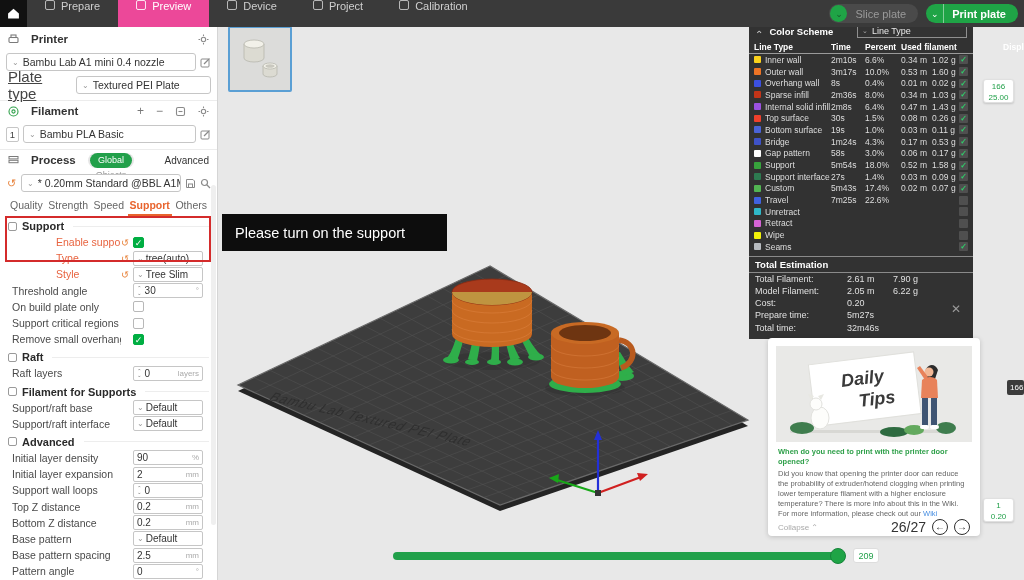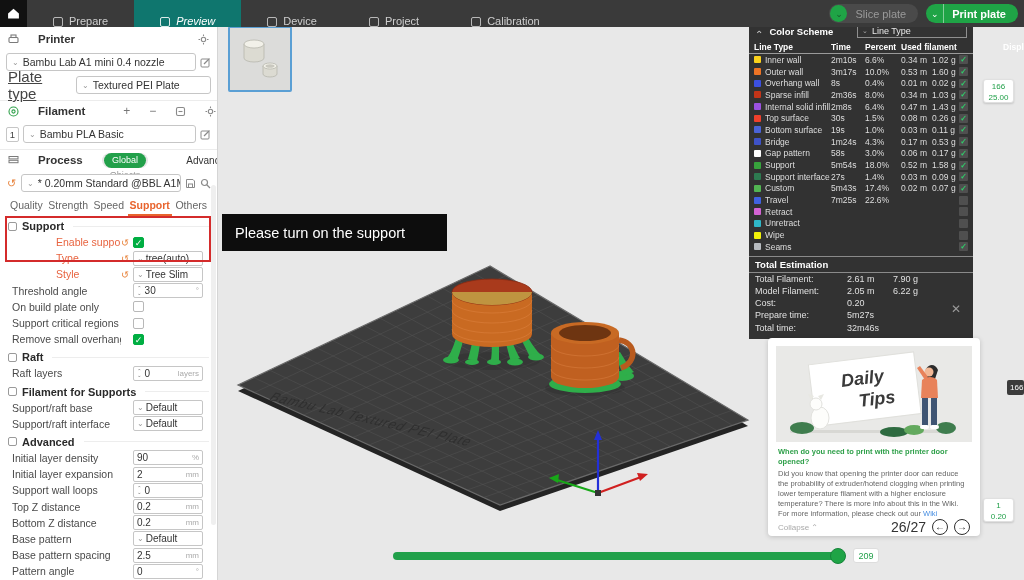--- a/index.html
+++ b/index.html
@@ -3,35 +3,35 @@
 <meta charset="utf-8">
 <style>
   html,body{margin:0;padding:0;background:#555;}
   *{box-sizing:border-box;font-family:"Liberation Sans",sans-serif;}
   .app{position:relative;width:1024px;height:580px;background:#e8e8e8;overflow:hidden;}
 
   
   .topnav{position:absolute;left:0;top:0;width:1024px;height:27px;background:#3a3a3a;display:flex;align-items:stretch;z-index:10;}
   .home-btn{width:27px;background:#111;display:flex;align-items:center;justify-content:center;}
   .nav-tabs{display:flex;align-items:stretch;}
-  .nav-tab{display:flex;align-items:flex-end;gap:6px;padding:0 26px;font-size:11px;color:#cfcfcf;cursor:default;}
-  .nav-tab.active{background:#0f766e;color:#fff;font-style:italic;}
+  .nav-tab{display:flex;align-items:flex-start;gap:6px;padding:0 18px;font-size:11px;color:#cfcfcf;cursor:default;}
+  .nav-tab.active{background:#ec4899;color:#fff;}
   .nicon{width:10px;height:10px;border:1.3px solid currentColor;border-radius:2px;opacity:.85;flex:none;}
   .nav-right{margin-left:auto;display:flex;align-items:center;gap:8px;padding-right:6px;}
   .pillbtn{height:19px;border-radius:10px;display:flex;align-items:center;font-size:11px;overflow:hidden;}
   .slice{background:#4a4a4a;color:#9a9a9a;}
   .slice .chev{width:17px;height:17px;border-radius:50%;background:#1fa446;color:#155c2c;display:flex;align-items:center;justify-content:center;margin:1px 2px 1px 1px;font-size:9px;}
   .slice .bl{padding:0 12px 0 6px;}
   .print{background:#1fa446;color:#fff;}
   .print .chev{width:18px;display:flex;align-items:center;justify-content:center;border-right:1px solid rgba(255,255,255,.45);font-size:9px;height:100%;}
   .print .bl{padding:0 12px 0 8px;font-weight:bold;}
 
   
   .sidebar{position:absolute;left:0;top:27px;width:218px;height:553px;background:#fff;border-right:1px solid #d5d5d5;z-index:5;overflow:hidden;padding-top:2px;}
-  .sb-head{display:flex;align-items:center;height:16px;margin-top:2px;padding:0 8px;gap:19px;font-size:11.5px;font-weight:bold;color:#333;}
+  .sb-head{display:flex;align-items:center;height:16px;margin-top:2px;padding:0 8px;gap:12px;font-size:11.5px;font-weight:bold;color:#333;}
   .sb-head .sp{flex:1;}
   .sb-head .mini{color:#777;font-size:12px;font-weight:normal;line-height:10px;}
   .gicon{width:11px;height:11px;flex:none;}
   .sb-combo-row{display:flex;align-items:center;margin:6px 6px 0 6px;gap:4px;height:18px;}
   .combo{flex:1;height:18px;border:1px solid #c6c6c6;border-radius:3px;background:#fff;display:flex;align-items:center;gap:4px;padding:0 5px;font-size:10.5px;color:#333;white-space:nowrap;overflow:hidden;}
   .combo .cv{color:#999;font-size:8px;}
   .sb-row{display:flex;align-items:center;margin:5px 6px 0 6px;height:18px;gap:6px;}
   .sb-row .flabel{font-size:15px;color:#444;width:64px;flex:none;padding-left:2px;text-decoration:underline;}
   .sb-div{height:1px;background:#ececec;margin:6px 0 0 0;}
   .slot{width:13px;height:15px;border:1px solid #c6c6c6;border-radius:2px;font-size:9.5px;color:#444;text-align:center;line-height:14px;flex:none;}
@@ -727,33 +727,33 @@
           <span class="cl">Travel</span>
           <span class="ct">7m25s</span>
           <span class="cp">22.6%</span>
           <span class="cu"></span>
           <span class="cu2"></span>
           <span class="cd">
             <span class="dchk"></span>
           </span>
         </div>
         <div class="cs-row">
-          <span class="sq" style="background:#d463d4"></span>
-          <span class="cl">Retract</span>
+          <span class="sq" style="background:#2fb8c8"></span>
+          <span class="cl">Unretract</span>
           <span class="ct"></span>
           <span class="cp"></span>
           <span class="cu"></span>
           <span class="cu2"></span>
           <span class="cd">
             <span class="dchk"></span>
           </span>
         </div>
         <div class="cs-row">
-          <span class="sq" style="background:#2fb8c8"></span>
-          <span class="cl">Unretract</span>
+          <span class="sq" style="background:#d463d4"></span>
+          <span class="cl">Retract</span>
           <span class="ct"></span>
           <span class="cp"></span>
           <span class="cu"></span>
           <span class="cu2"></span>
           <span class="cd">
             <span class="dchk"></span>
           </span>
         </div>
         <div class="cs-row">
           <span class="sq" style="background:#f2f20a"></span>

